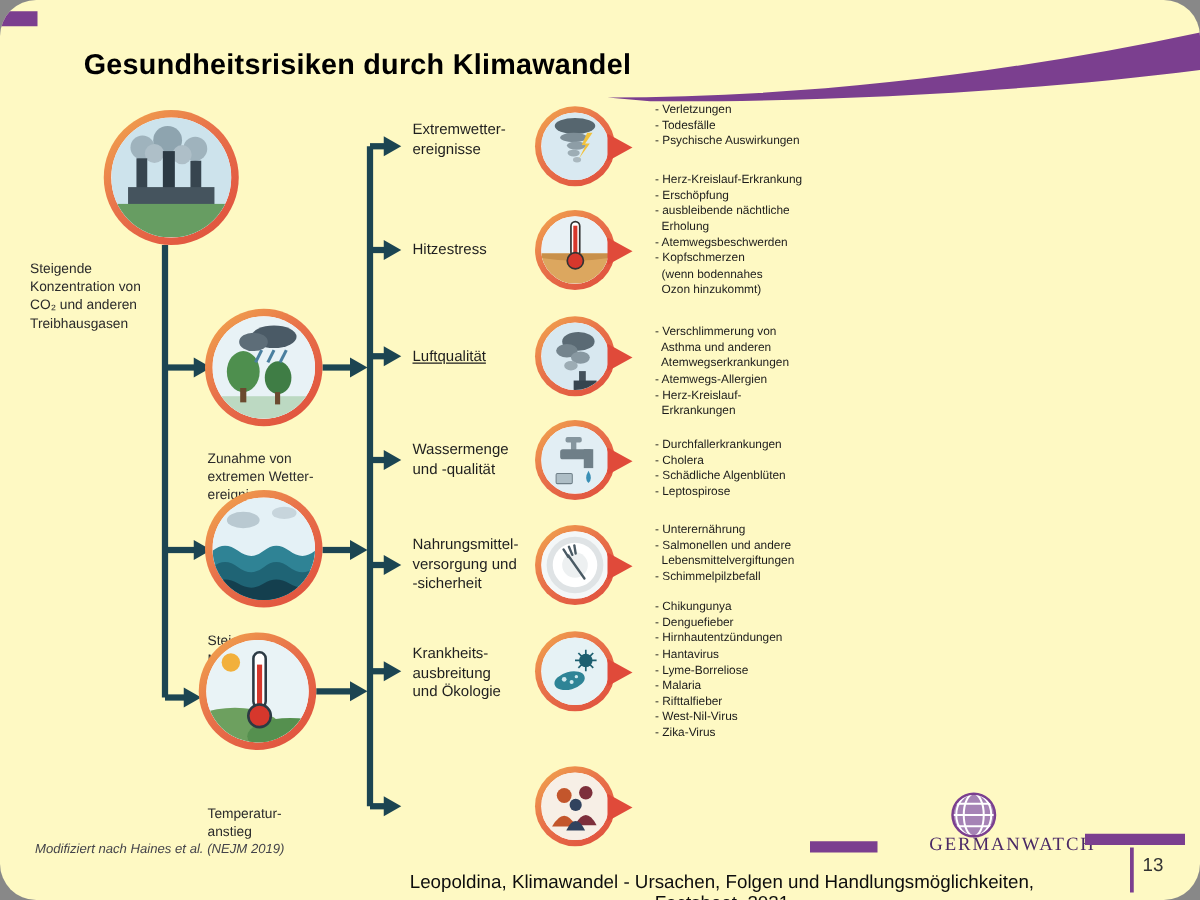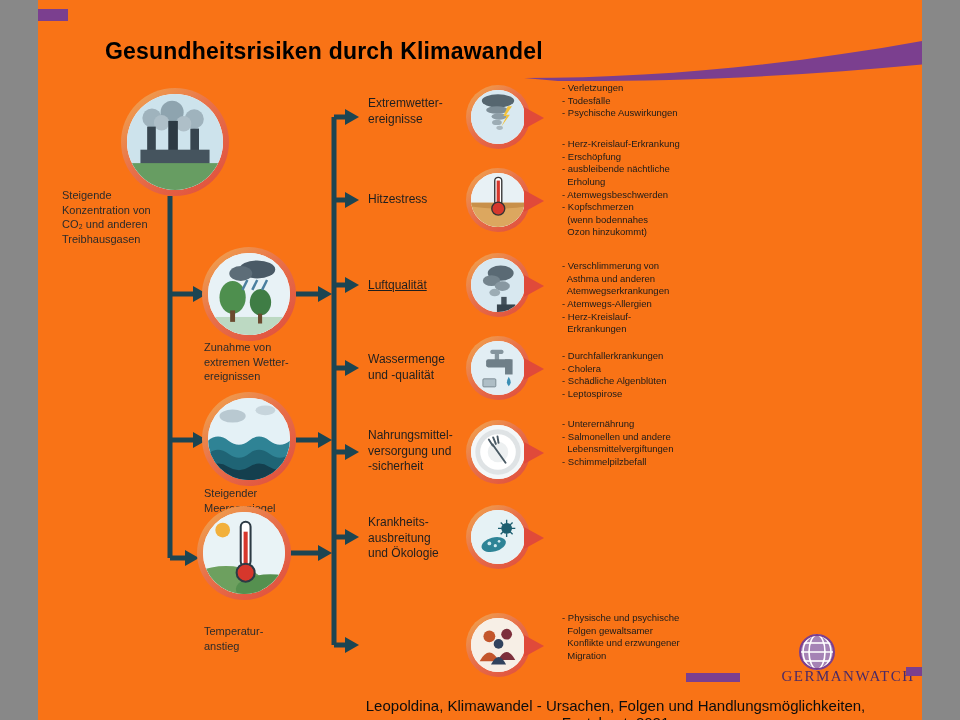--- a/index.html
+++ b/index.html
@@ -1,26 +1,27 @@
 <!DOCTYPE html>
 <html><head>
 <meta charset="utf-8">
 <style>
   html,body { margin:0; padding:0; background:#888; }
   #slide {
-    position:relative; width:884px; height:720px; margin:0 auto;
-    background:#f97316; overflow:hidden;
+    position:relative; width:960px; height:720px; margin:0 auto;
+    background:#fef9c3; overflow:hidden;
     font-family:"Liberation Sans", sans-serif;
+    border-radius:29px;
   }
   .abs { position:absolute; }
   .title {
     font-size:23px; font-weight:bold; color:#000; letter-spacing:0.2px;
   }
   .purple { background:#7b3f8f; }
-  .cause-label { font-size:11px; line-height:1.33; color:#2b2b2b; white-space:pre-line; }
+  .cause-label { font-size:11px; line-height:1.33; color:#2b2b2b; white-space:pre-line;margin-top:20px; }
   .cat-label  { font-size:12px; line-height:1.3;  color:#1f1f1f; white-space:pre-line; }
   .effects    { font-size:9.5px; line-height:1.33; color:#1b1b1b; white-space:pre; }
   .ring { position:absolute; border-radius:50%;
           background:linear-gradient(140deg,#f2ab4e 0%,#e8714a 45%,#df4c3c 100%); }
   .ring .face { position:absolute; inset:6px; border-radius:50%; overflow:hidden; background:#fff; }
   .ring.small .face { inset:5px; }
   .face svg { display:block; width:100%; height:100%; }
   .callout { position:absolute; width:0; height:0;
              border-top:11px solid transparent; border-bottom:11px solid transparent;
              border-left:20px solid #e04a3a; }
@@ -261,37 +262,38 @@
           <line x1="55" y1="23" x2="60" y2="28"></line>
           <line x1="72" y1="40" x2="77" y2="45"></line>
           <line x1="77" y1="23" x2="72" y2="28"></line>
           <line x1="60" y1="40" x2="55" y2="45"></line>
         </g>
         <circle cx="66" cy="34" r="10" fill="#1d5f70"></circle>
       </svg>
     </div>
   </div>
   <div class="callout" style="left:486px; top:527px;"></div>
+  <div class="abs effects" style="left:524px; top:480px; width:180px;"><div>- Chikungunya</div><div>- Denguefieber</div><div>- Hirnhautentzündungen</div><div>- Hantavirus</div><div>- Lyme-Borreliose</div><div>- Malaria</div><div>- Rifttalfieber</div><div>- West-Nil-Virus</div><div>- Zika-Virus</div></div>
 
   <div class="ring small" style="left:428px; top:613px; width:64px; height:64px;">
     <div class="face">
       <svg viewBox="0 0 100 100">
         <rect width="100" height="100" fill="#f7efe6"></rect>
         <circle cx="34" cy="34" r="11" fill="#c3562c"></circle>
         <path d="M16,80 Q34,48 52,80 Z" fill="#c3562c"></path>
         <circle cx="66" cy="30" r="10" fill="#7d2f3c"></circle>
         <path d="M50,78 Q66,48 82,78 Z" fill="#7d2f3c"></path>
         <circle cx="51" cy="48" r="9" fill="#31435e"></circle>
         <path d="M37,86 Q51,58 65,86 Z" fill="#31435e"></path>
       </svg>
     </div>
   </div>
   <div class="callout" style="left:486px; top:635px;"></div>
-  <div class="abs effects" style="left:524px; top:612px; width:185px;"><div>- Physische und psychische</div><div>  Folgen gewaltsamer</div><div>  Konflikte und erzwungener</div><div>  Migration</div></div>
-
+
+  <div class="abs footer-note" style="left:28px; top:673px; width:260px;">Modifiziert nach Haines et al. (NEJM 2019)</div>
   <div class="abs citation" style="left:300px; top:697px; width:555px;">Leopoldina, Klimawandel - Ursachen, Folgen und Handlungsmöglichkeiten, Factsheet, 2021</div>
 
   <svg class="abs" style="left:758px; top:632px; width:42px; height:40px;" viewBox="0 0 40 40">
     <circle cx="20" cy="20" r="17" fill="#a583b5"></circle>
     <g stroke="#ffffff" stroke-width="1.6" fill="none">
       <ellipse cx="20" cy="20" rx="8" ry="17"></ellipse>
       <ellipse cx="20" cy="20" rx="14" ry="17"></ellipse>
       <line x1="3" y1="20" x2="37" y2="20"></line>
       <line x1="6" y1="11" x2="34" y2="11"></line>
       <line x1="6" y1="29" x2="34" y2="29"></line>

